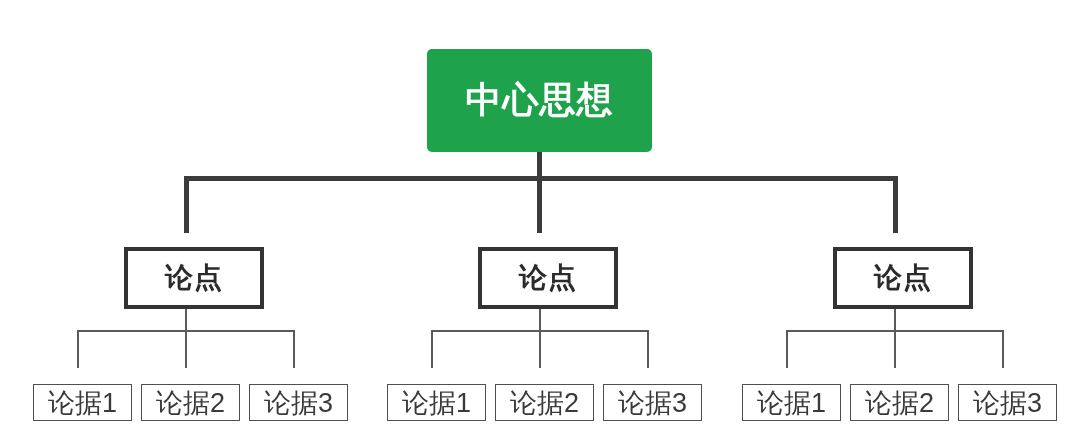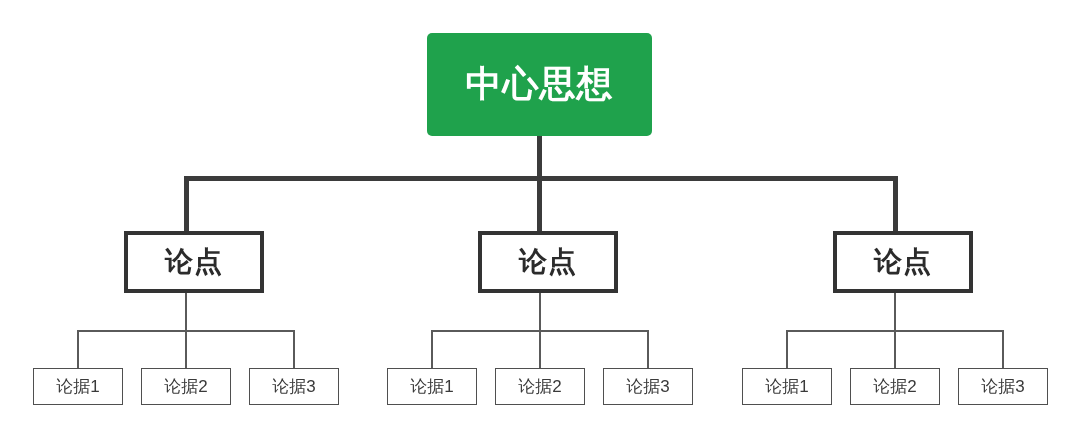--- a/index.html
+++ b/index.html
@@ -24,20 +24,21 @@
   }
   .node {
     position: absolute;
     display: flex;
     align-items: center;
     justify-content: center;
     box-sizing: border-box;
     background: #FFFFFF;
     text-align: left;
     white-space: nowrap;
+    margin-top: 16px;
   }
   .root-node {
     left: 427px; top: 33px; width: 225px; height: 103px;
     background: var(--root-bg);
     color: var(--root-text);
     font-size: 36px;
     font-weight: bold;
     border-radius: 5px;
     letter-spacing: 1px;
   }
@@ -46,24 +47,24 @@
     border: 4px solid var(--branch-border);
     color: var(--branch-text);
     font-size: 28px;
     font-weight: bold;
     letter-spacing: 1px;
   }
   .branch-left   { left: 124px; }
   .branch-center { left: 478px; }
   .branch-right  { left: 833px; }
   .leaf-node {
-    width: 90px; height: 37px; top: 368px;
+    width: 99px; height: 37px; top: 368px;
     border: 1.5px solid var(--leaf-border);
     color: var(--leaf-text);
-    font-size: 17px;
+    font-size: 27px;
     font-weight: normal;
   }
   .line { position: absolute; background: var(--thick-connector); }
   .line.thin { background: var(--thin-connector); }
 </style>
 </head>
 <body>
 
 <div class="canvas">
 

